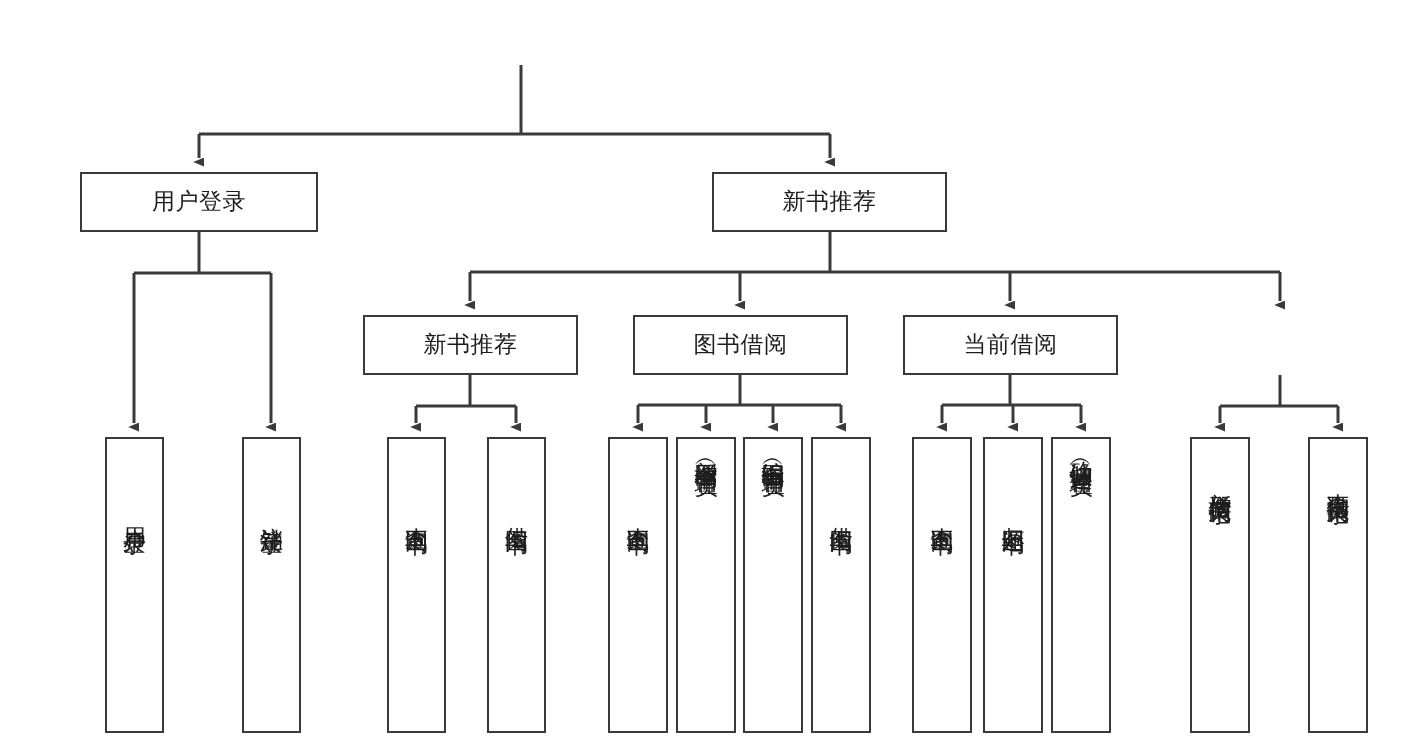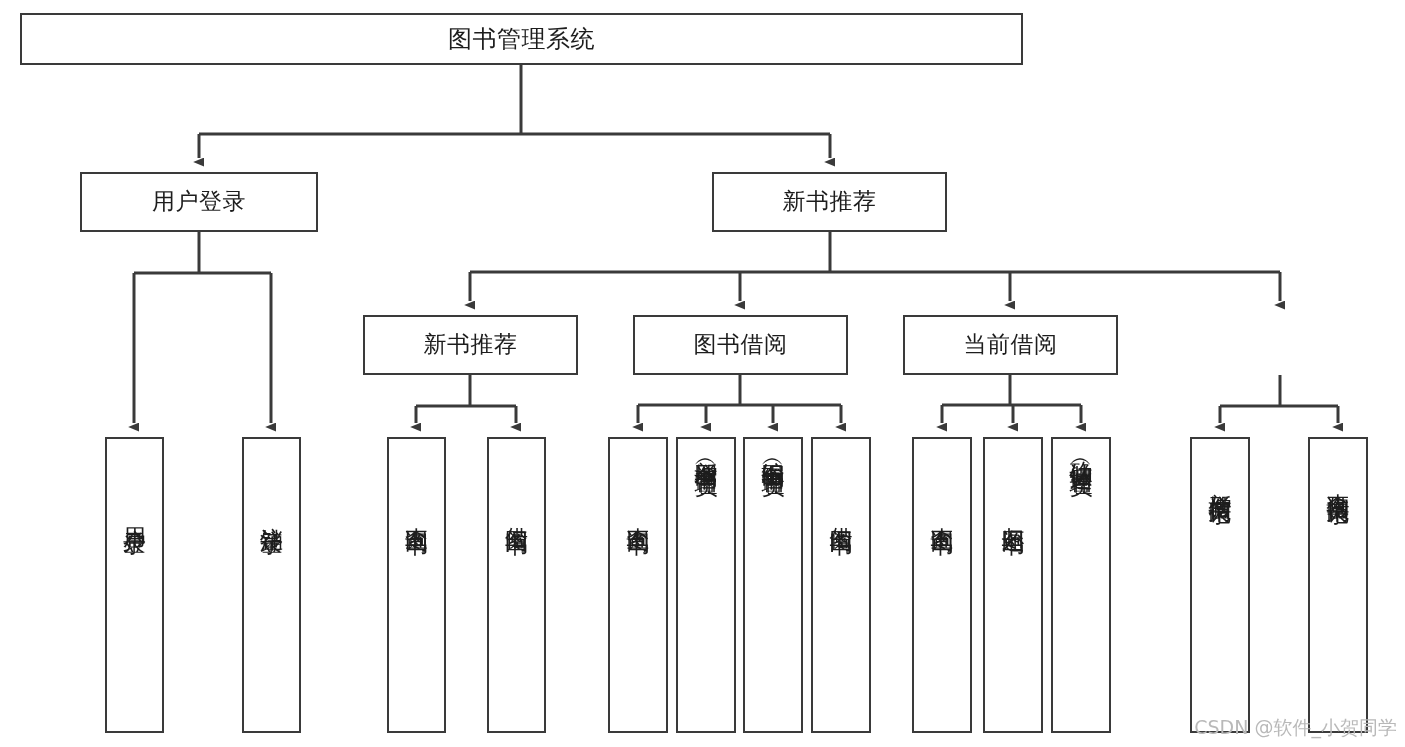--- a/index.html
+++ b/index.html
@@ -123,23 +123,20 @@
       <path d="M1013,405 L1013,423" marker-end="url(#arrow)"></path>
       <path d="M1081,405 L1081,423" marker-end="url(#arrow)"></path>
 
       <path d="M1280,375 L1280,406"></path>
       <path d="M1220,406 L1338,406"></path>
       <path d="M1220,406 L1220,423" marker-end="url(#arrow)"></path>
       <path d="M1338,406 L1338,423" marker-end="url(#arrow)"></path>
     </g>
   </svg>
 
-  <div class="node horiz root" style="left:20px; top:13px; width:1003px; height:52px;">
-    <span class="label">图书管理系统</span>
-  </div>
 
   <div class="node horiz" style="left:80px; top:172px; width:238px; height:60px;">
     <span class="label">用户登录</span>
   </div>
   <div class="node horiz" style="left:712px; top:172px; width:235px; height:60px;">
     <span class="label">新书推荐</span>
   </div>
 
   <div class="node horiz" style="left:363px; top:315px; width:215px; height:60px;justify-content:center;">
     <span class="label">新书推荐</span>
@@ -188,15 +185,14 @@
     <span class="label">确认归还（管理员）</span>
   </div>
 
   <div class="node vert" style="left:1190px; top:437px; width:60px; height:296px; padding-top:36px;">
     <span class="label">新增借阅记录</span>
   </div>
   <div class="node vert" style="left:1308px; top:437px; width:60px; height:296px; padding-top:36px;">
     <span class="label">查询借阅记录</span>
   </div>
 
-  <div id="watermark">CSDN @软件_小贺同学</div>
 
 </div>
 
 </body></html>

